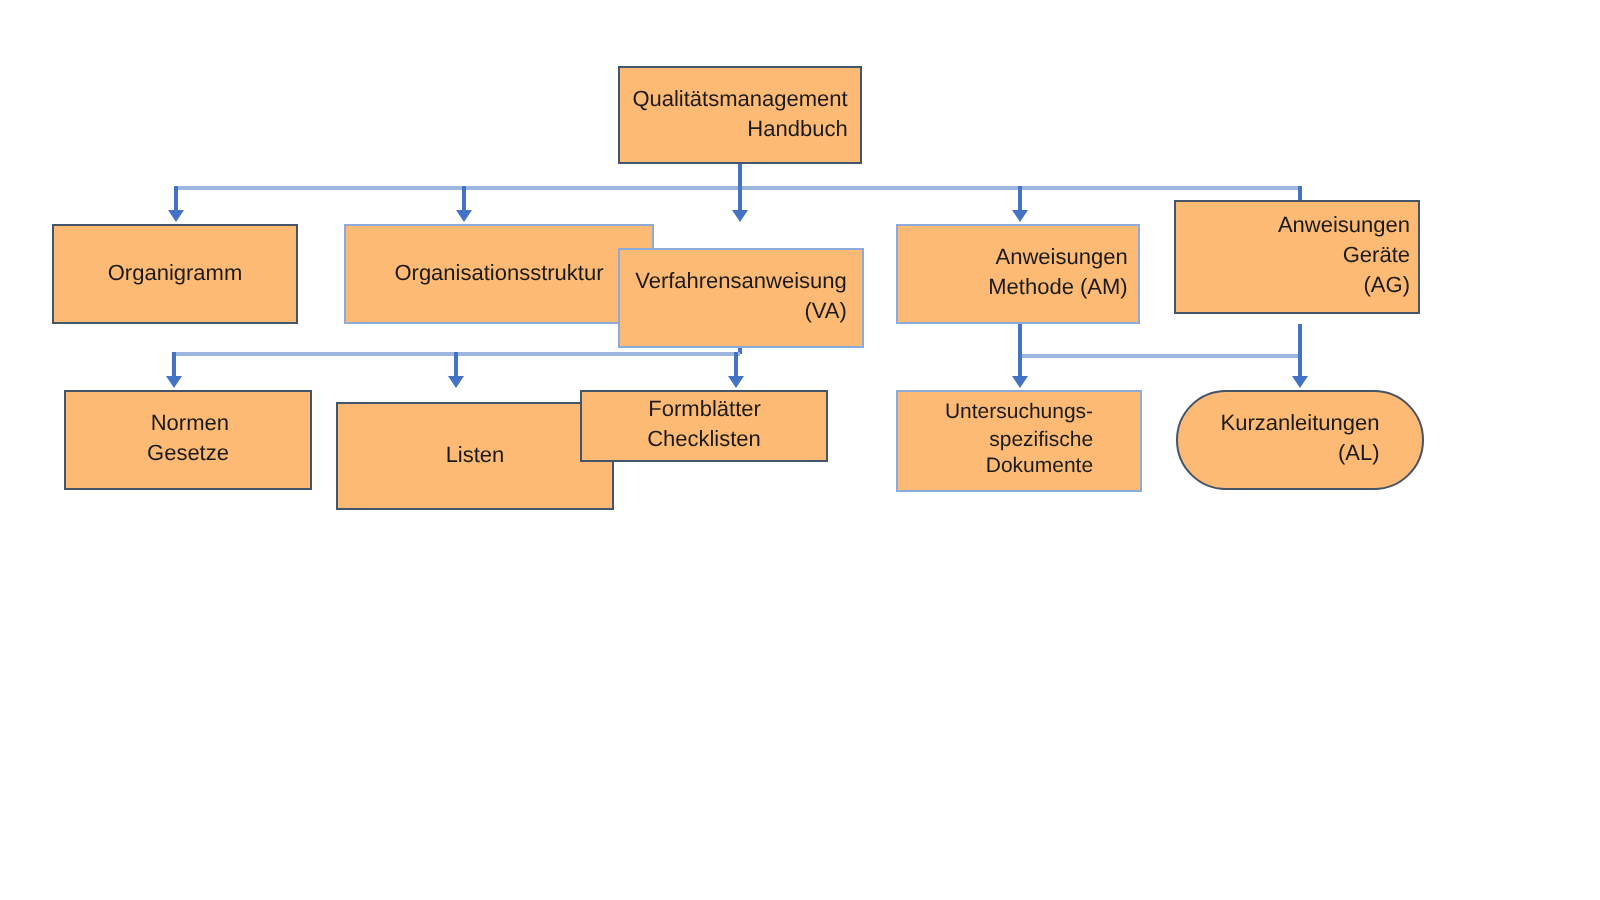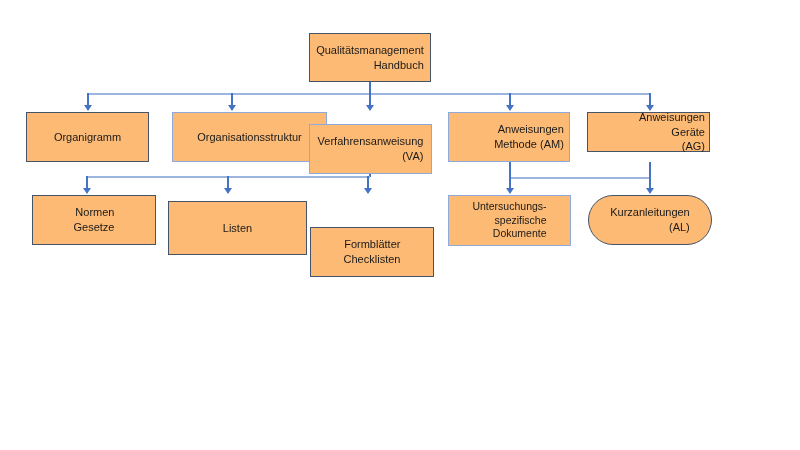--- a/index.html
+++ b/index.html
@@ -38,24 +38,24 @@
   }
   .node.dark  { border: 1.5px solid var(--box-border-dark); }
   .node.light { border: 1.5px solid var(--box-border-light); }
 
   
   .n-root        { left: 309px; top: 33px;  width: 122px; height: 49px; }
   .n-organigramm { left: 26px;  top: 112px; width: 123px; height: 50px; }
   .n-orgstruktur { left: 172px; top: 112px; width: 155px; height: 50px; }
   .n-va          { left: 309px; top: 124px; width: 123px; height: 50px; }
   .n-am          { left: 448px; top: 112px; width: 122px; height: 50px; padding-left: 44px; }
-  .n-ag          { left: 587px; top: 112px; width: 123px; height: 40px; padding-left: 26px; }
+  .n-ag          { left: 587px; top: 100px; width: 123px; height: 57px; padding-left: 26px; }
   .n-normen      { left: 32px;  top: 195px; width: 124px; height: 50px; }
   .n-listen      { left: 168px; top: 201px; width: 139px; height: 54px; }
-  .n-formblatt   { left: 310px; top: 195px; width: 124px; height: 50px; margin-top: 32px; }
+  .n-formblatt   { left: 290px; top: 195px; width: 124px; height: 36px; }
   .n-udok        { left: 448px; top: 195px; width: 123px; height: 51px; font-size: 10.5px; line-height: 1.3; }
   .n-kurz        { left: 588px; top: 195px; width: 124px; height: 50px; border-radius: 25px; }
 
   
   .hline, .vline { position: absolute; }
   .hline { height: 1.5px; background: var(--connector-light); }
   .vline { width: 1.5px;  background: var(--connector-dark); }
   .arrowhead {
     position: absolute;
     width: 0; height: 0;

